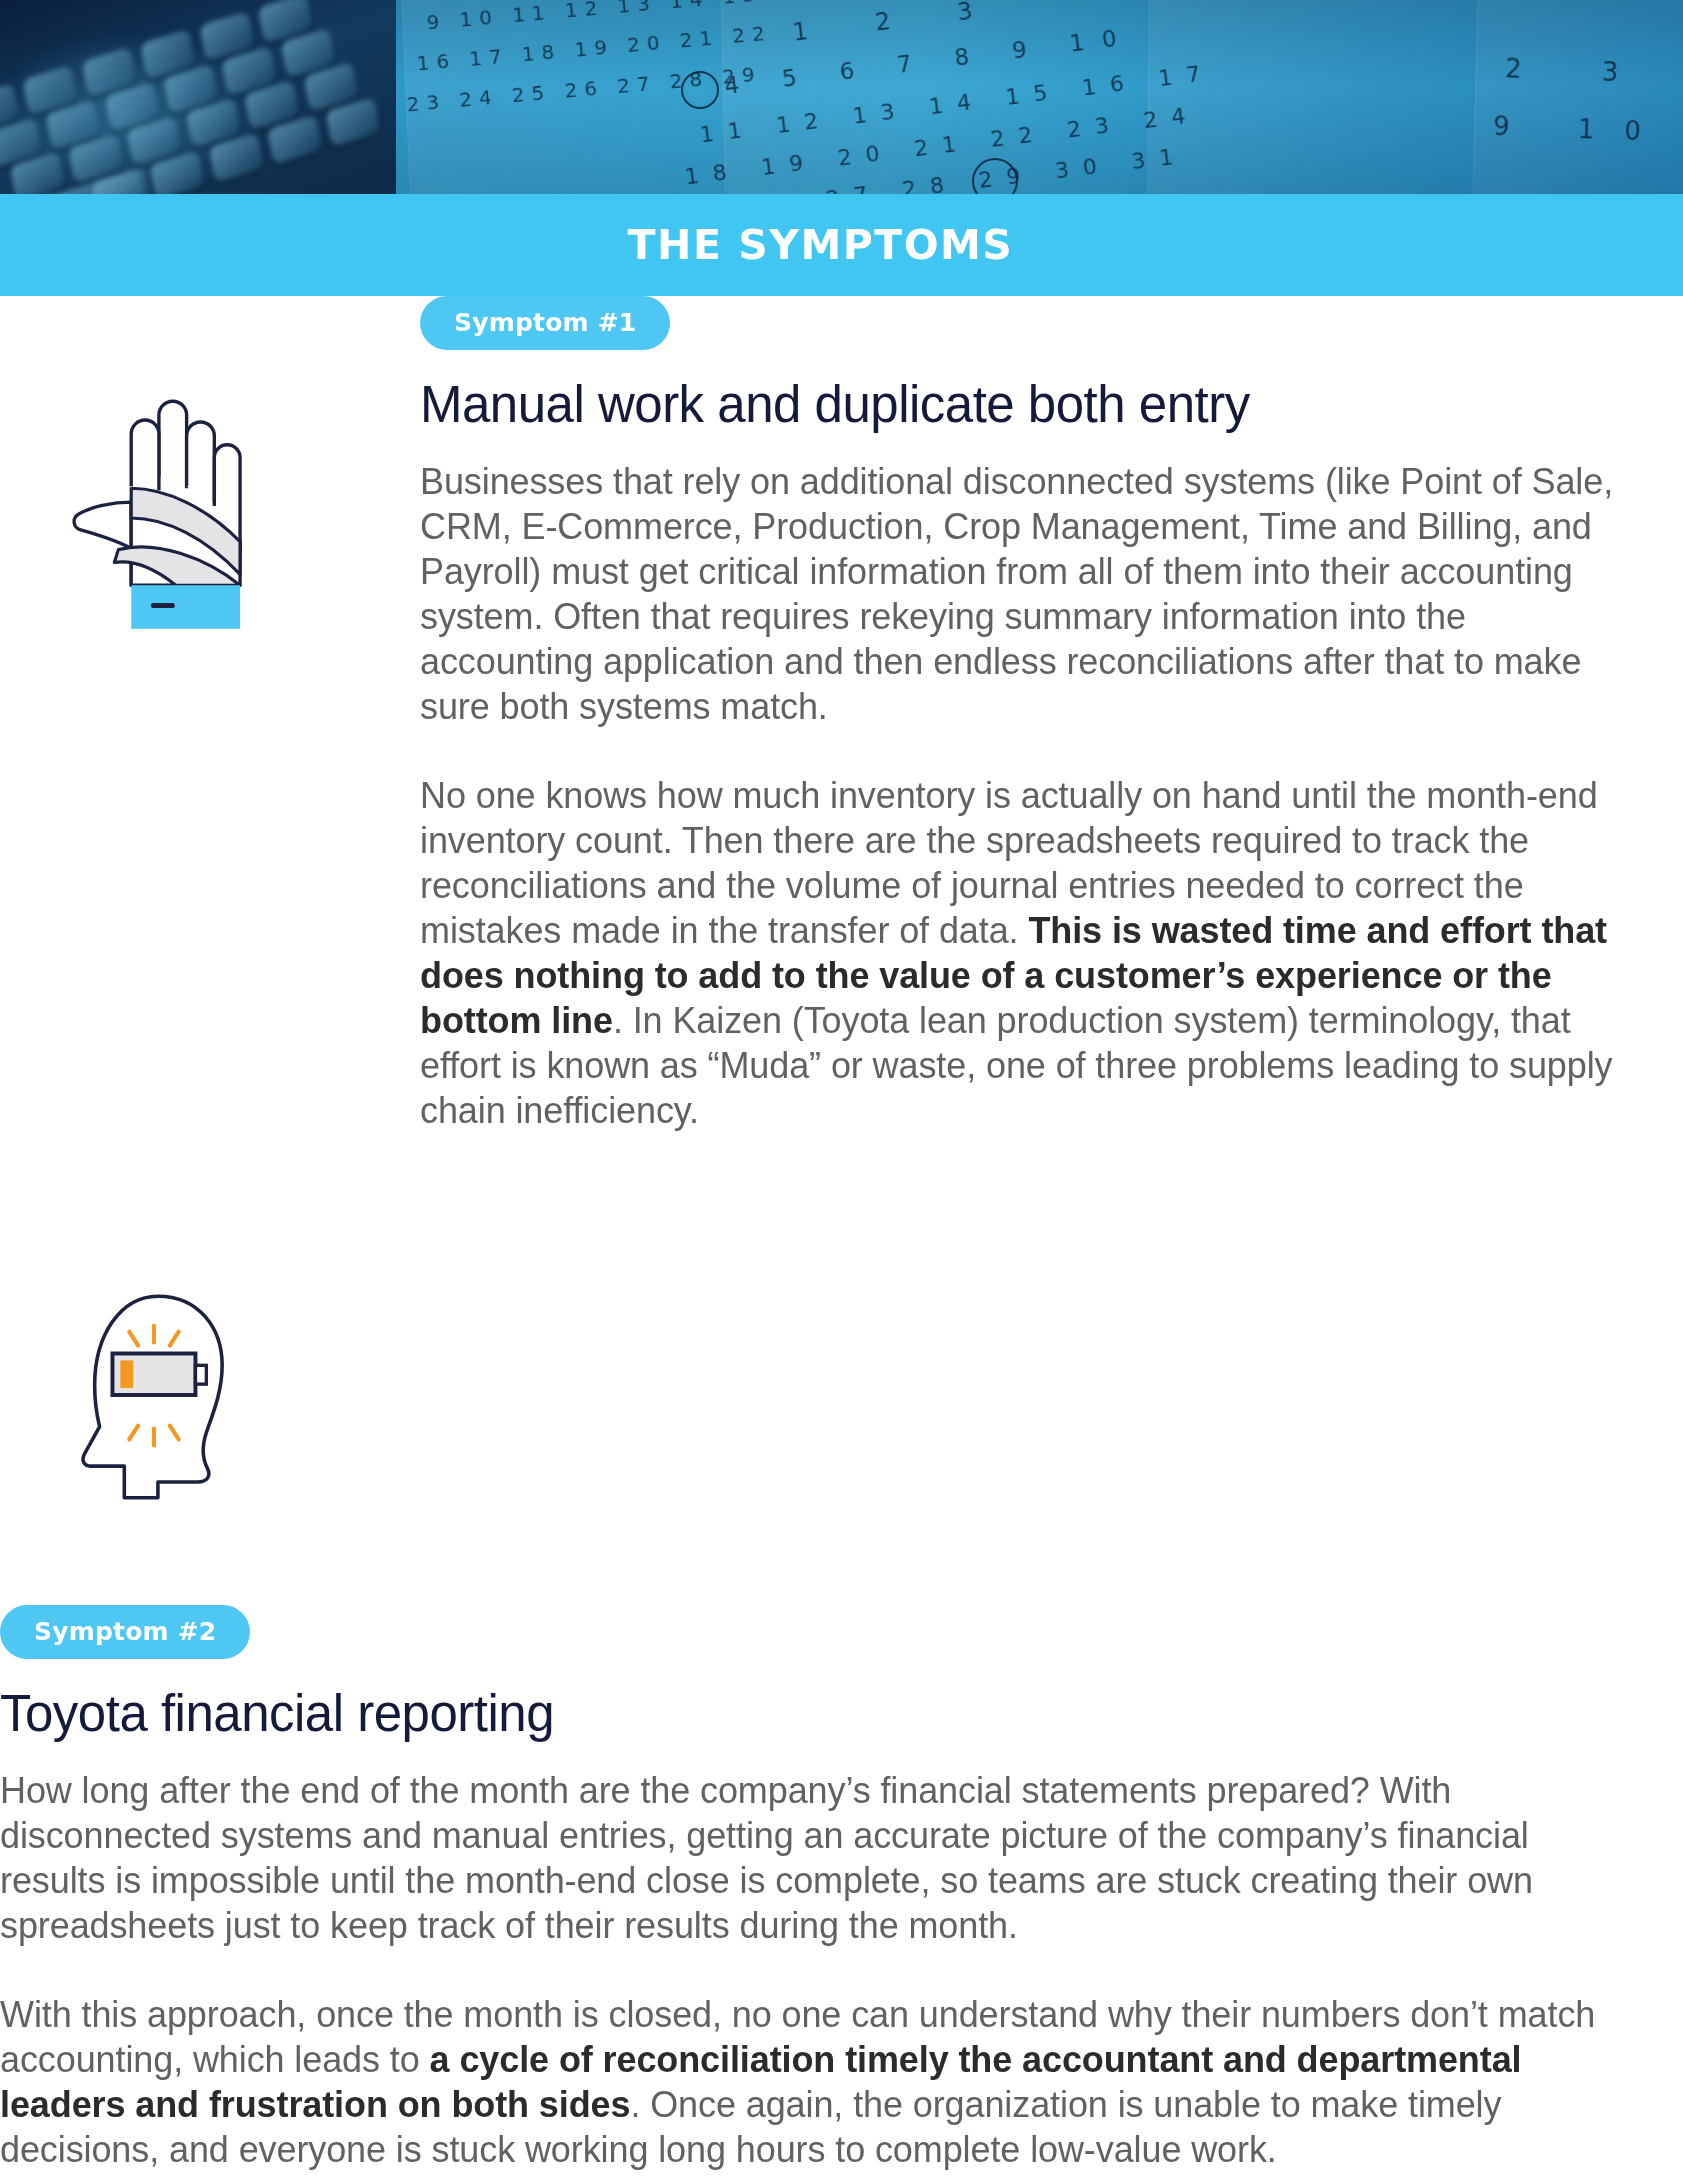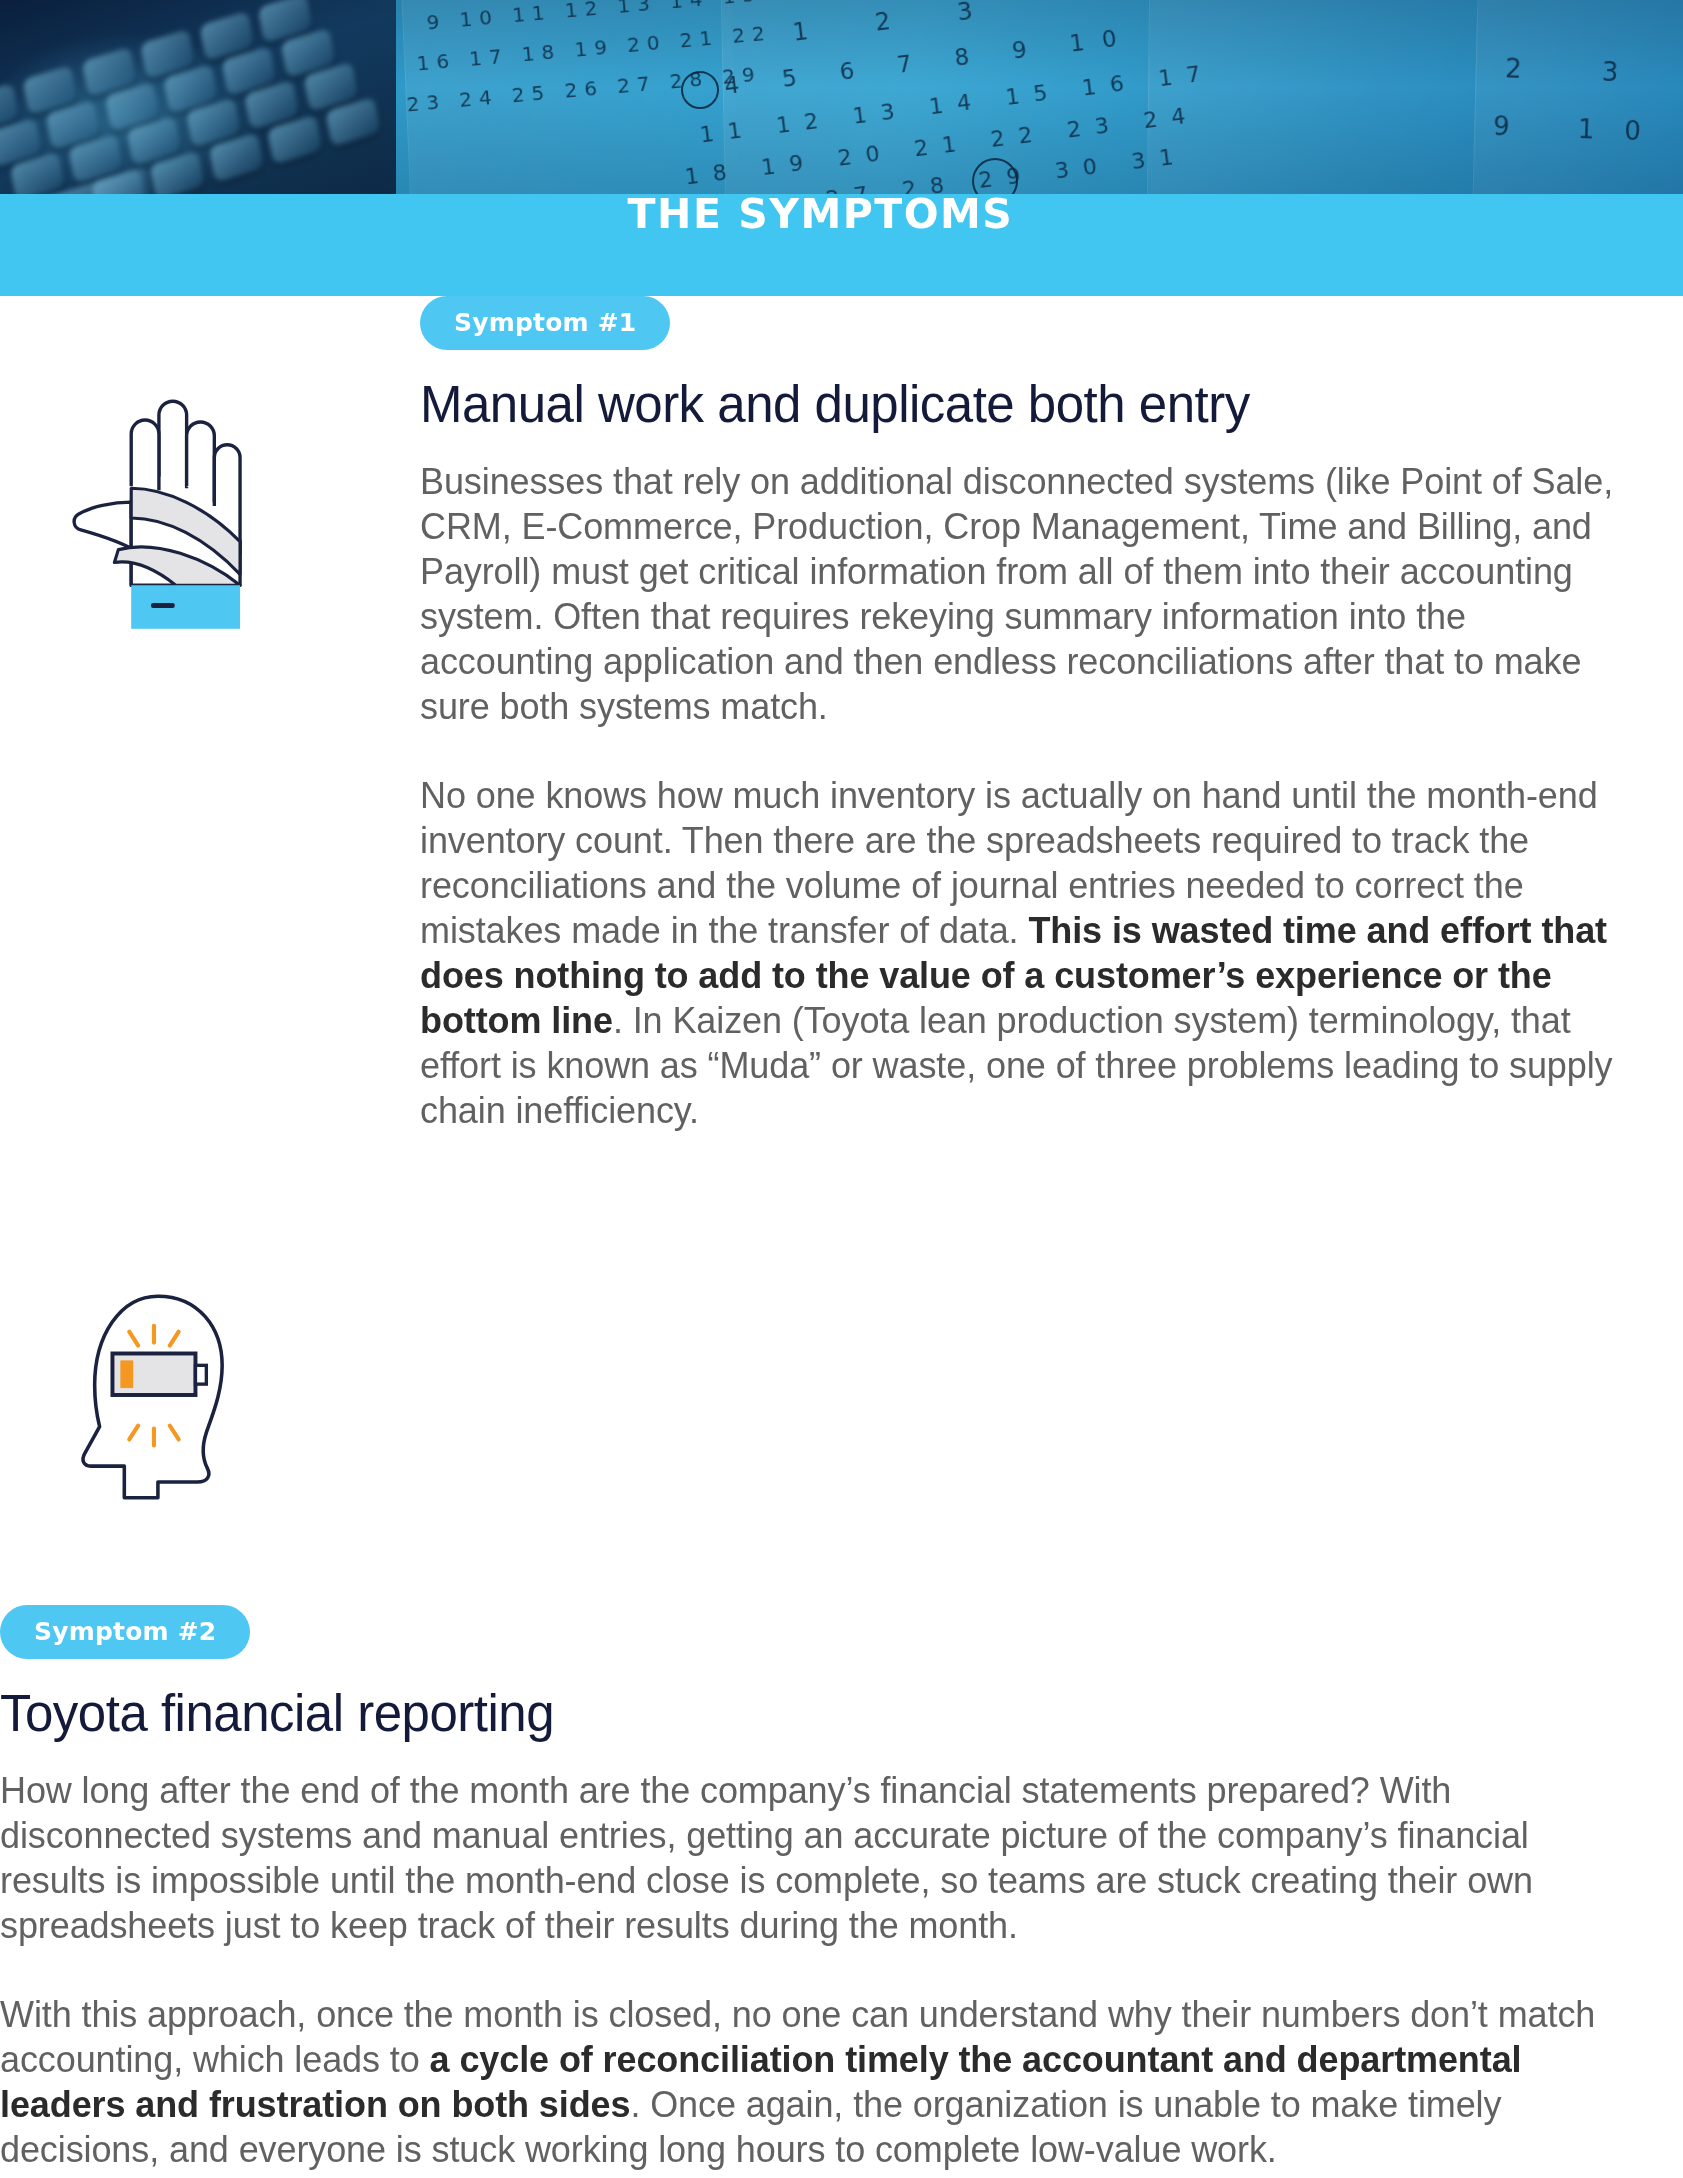--- a/index.html
+++ b/index.html
@@ -86,20 +86,21 @@
   }
 
   
   .banner {
     position: absolute;
     left: 0; top: 194px;
     width: 1683px;
     height: 102px;
     background: #41c6f2;
     display: flex;
+    align-items: center;
     justify-content: center;
   }
   .banner-title {
     color: #ffffff;
     font-family: "DejaVu Sans", sans-serif;
     font-size: 41px;
     font-weight: 700;
     letter-spacing: 1.5px;
     line-height: 1;
     margin-left: -42px;

